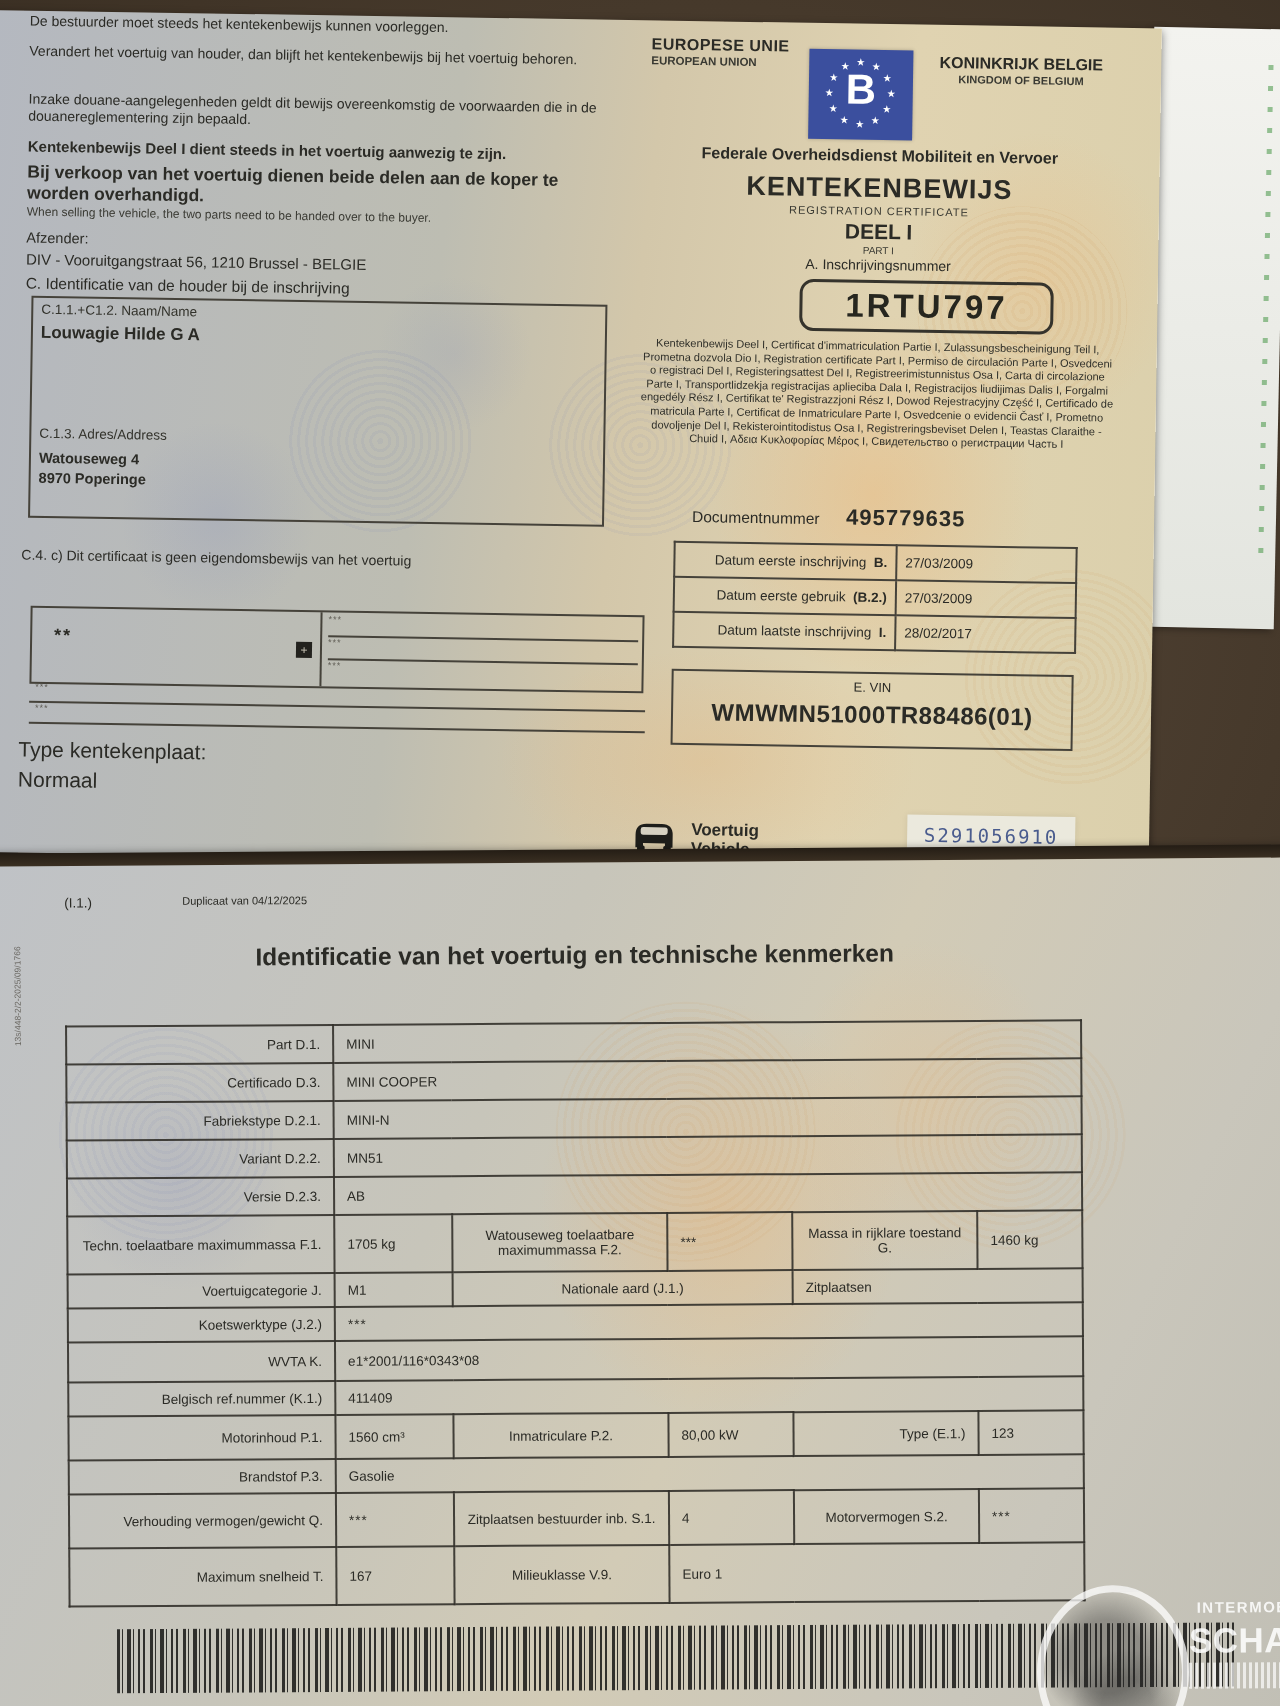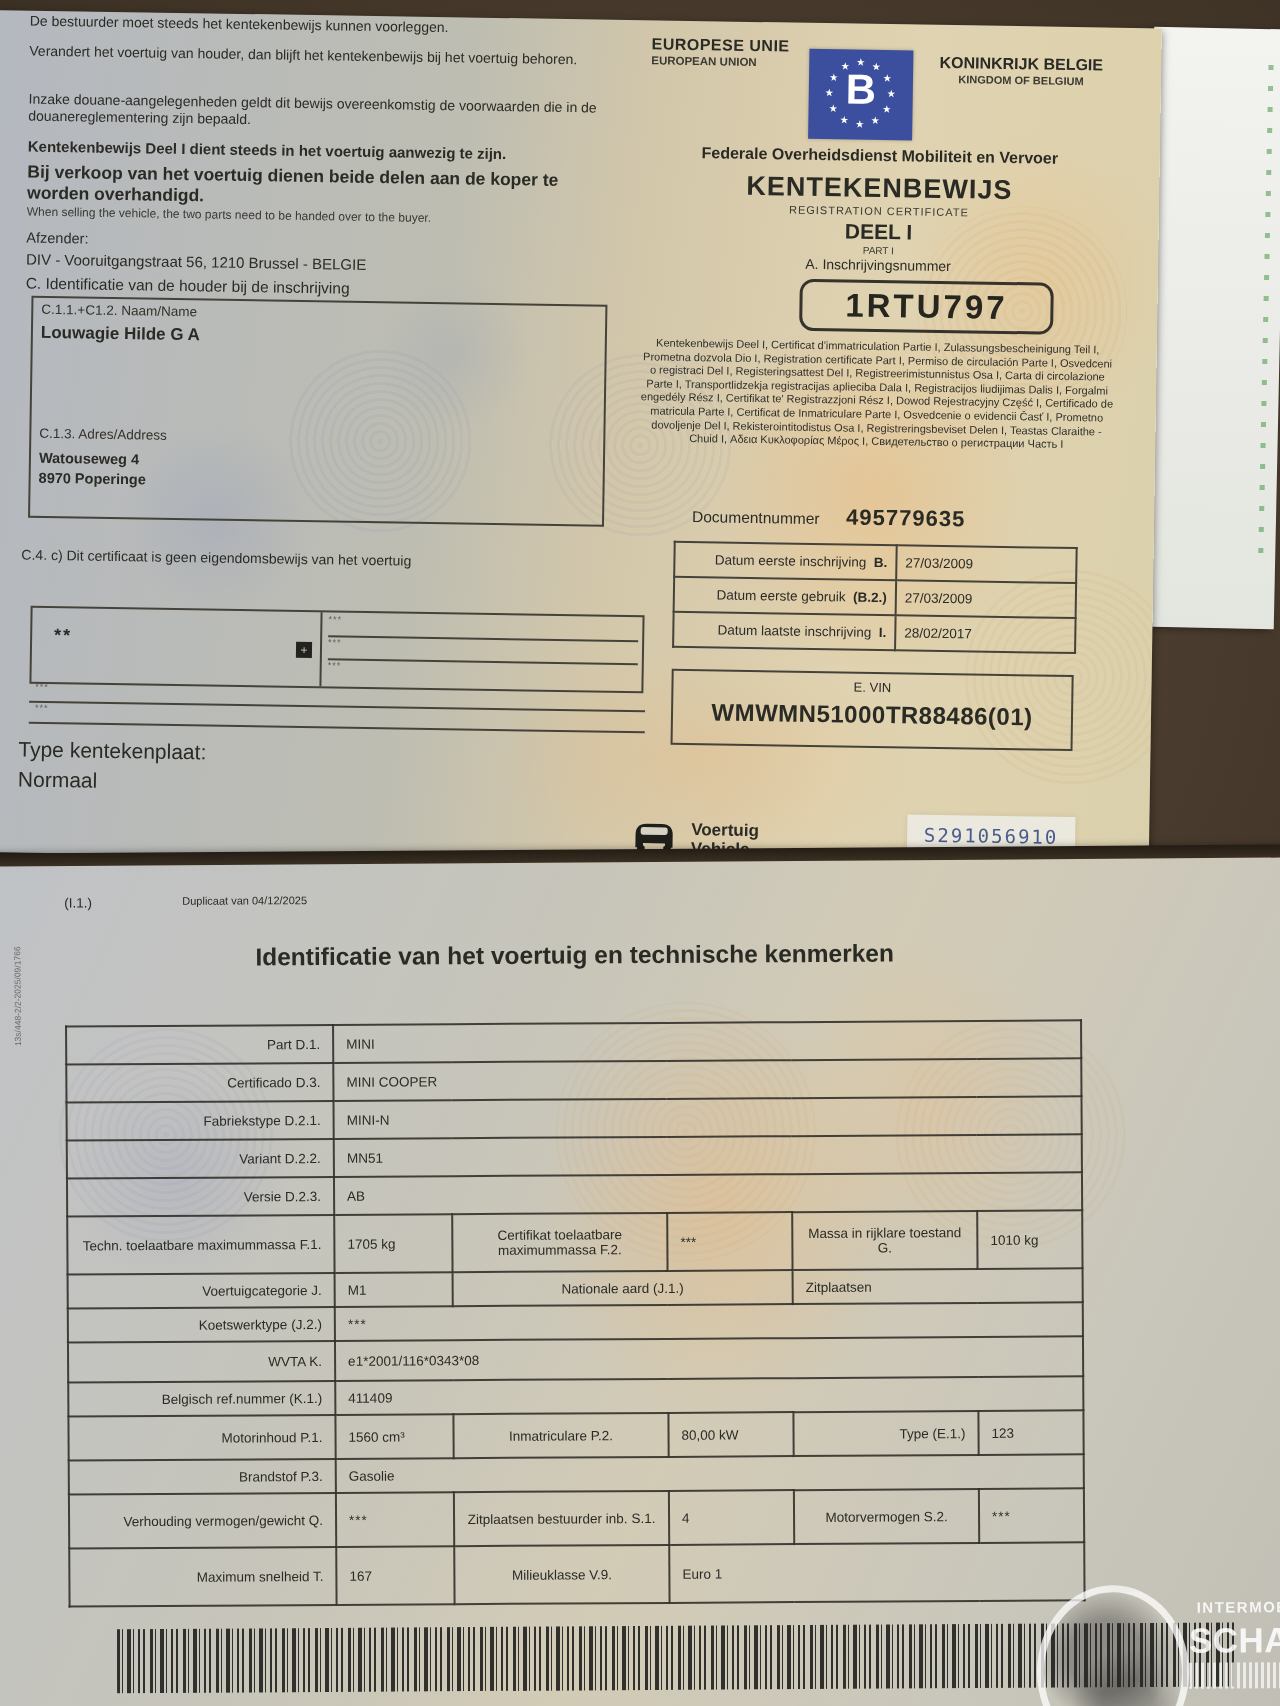--- a/index.html
+++ b/index.html
@@ -234,24 +234,24 @@
         <td class="lbl"><span>Variant</span> <span class="code">D.2.2.</span></td>
         <td class="val" colspan="5"><span>MN51</span></td>
       </tr>
       <tr style="height:38px;">
         <td class="lbl"><span>Versie</span> <span class="code">D.2.3.</span></td>
         <td class="val" colspan="5"><span>AB</span></td>
       </tr>
       <tr style="height:58px;">
         <td class="lbl"><span>Techn. toelaatbare maximummassa</span> <span class="code">F.1.</span></td>
         <td class="val"><span>1705 kg</span></td>
-        <td class="clbl"><span>Certifikat toelaatbare maximummassa</span> <span class="code">F.2.</span></td>
+        <td class="clbl"><span>Watouseweg toelaatbare maximummassa</span> <span class="code">F.2.</span></td>
         <td class="val"><span>***</span></td>
         <td class="clbl"><span>Massa in rijklare toestand</span> <span class="code">G.</span></td>
-        <td class="val"><span>1010 kg</span></td>
+        <td class="val"><span>1460 kg</span></td>
       </tr>
       <tr style="height:34px;">
         <td class="lbl"><span>Voertuigcategorie</span> <span class="code">J.</span></td>
         <td class="val"><span>M1</span></td>
         <td class="clbl" colspan="2"><span>Nationale aard</span> <span class="code">(J.1.)</span></td>
         <td class="val" colspan="2"><span>Zitplaatsen</span></td>
       </tr>
       <tr style="height:34px;">
         <td class="lbl"><span>Koetswerktype</span> <span class="code">(J.2.)</span></td>
         <td class="val tiny-stars" colspan="5"><span>***</span></td>

